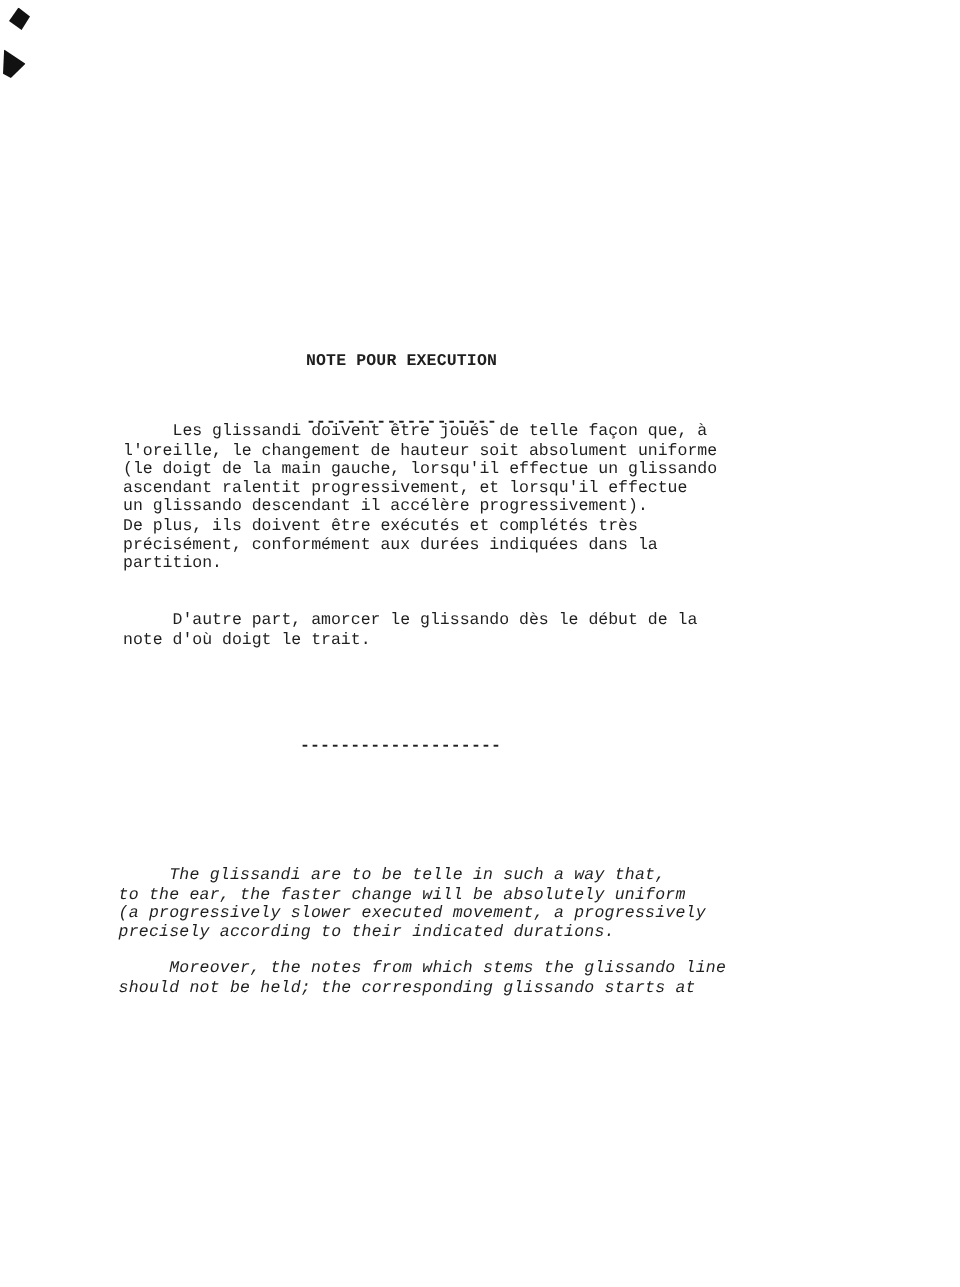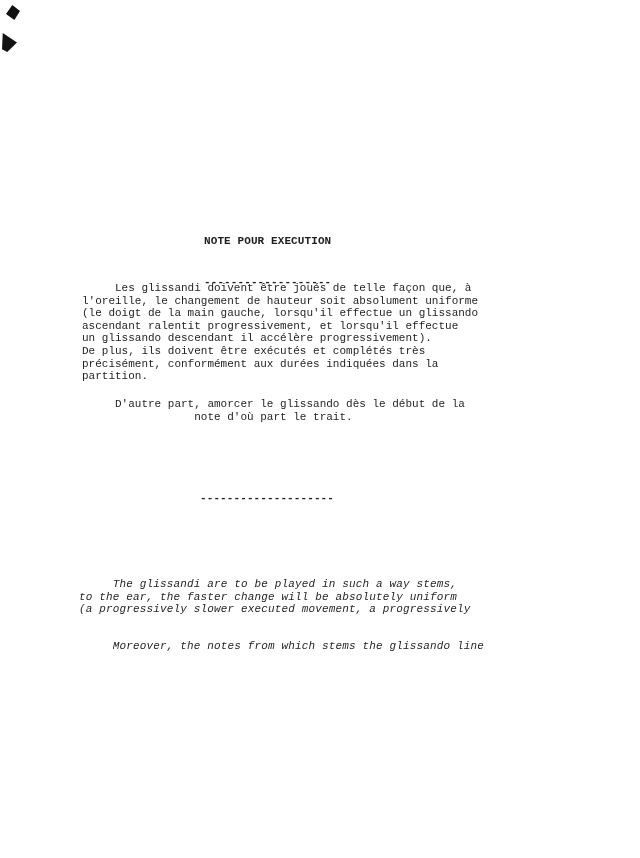--- a/index.html
+++ b/index.html
@@ -30,21 +30,21 @@
     }
     .para {
       position: absolute;
       line-height: 12.6px;
     }
     .french {
       font-weight: normal;
       left: 82px;
     }
     .fr-p1 { top: 282px; }
-    .fr-p2 { top: 398px; text-align: center; }
+    .fr-p2 { top: 408px; }
     .separator {
       position: absolute;
       left: 200px;
       top: 492px;
       font-weight: bold;
       letter-spacing: 0.1px;
     }
     .english {
       font-style: italic;
       left: 79px;
@@ -79,21 +79,21 @@
   <div class="scan-mark scan-mark-1" style="background: rgb(18, 18, 18);"></div>
   <div class="scan-mark scan-mark-2" style="background: rgb(18, 18, 18);"></div>
 
   <div class="title-block tw">
     <div>NOTE POUR EXECUTION</div>
     <div>-------------------</div>
   </div>
 
   <div class="para tw french fr-p1"><div>     Les glissandi doivent être joués de telle façon que, à</div><div>l'oreille, le changement de hauteur soit absolument uniforme</div><div>(le doigt de la main gauche, lorsqu'il effectue un glissando</div><div>ascendant ralentit progressivement, et lorsqu'il effectue</div><div>un glissando descendant il accélère progressivement).</div><div>De plus, ils doivent être exécutés et complétés très</div><div>précisément, conformément aux durées indiquées dans la</div><div>partition.</div></div>
 
-  <div class="para tw french fr-p2"><div>     D'autre part, amorcer le glissando dès le début de la</div><div>note d'où part le trait.</div></div>
+  <div class="para tw french fr-p2"><div>     D'autre part, amorcer le glissando dès le début de la</div><div>note d'où doigt le trait.</div></div>
 
   <div class="separator tw">--------------------</div>
 
-  <div class="para tw english en-p1"><div>     The glissandi are to be played in such a way stems,</div><div>to the ear, the faster change will be absolutely uniform</div><div>(a progressively slower executed movement, a progressively</div></div>
+  <div class="para tw english en-p1"><div>     The glissandi are to be telle in such a way that,</div><div>to the ear, the faster change will be absolutely uniform</div><div>(a progressively slower executed movement, a progressively</div><div>precisely according to their indicated durations.</div></div>
 
-  <div class="para tw english en-p2"><div>     Moreover, the notes from which stems the glissando line</div></div>
+  <div class="para tw english en-p2"><div>     Moreover, the notes from which stems the glissando line</div><div>should not be held; the corresponding glissando starts at</div></div>
 
 </div>
 
 </body></html>

